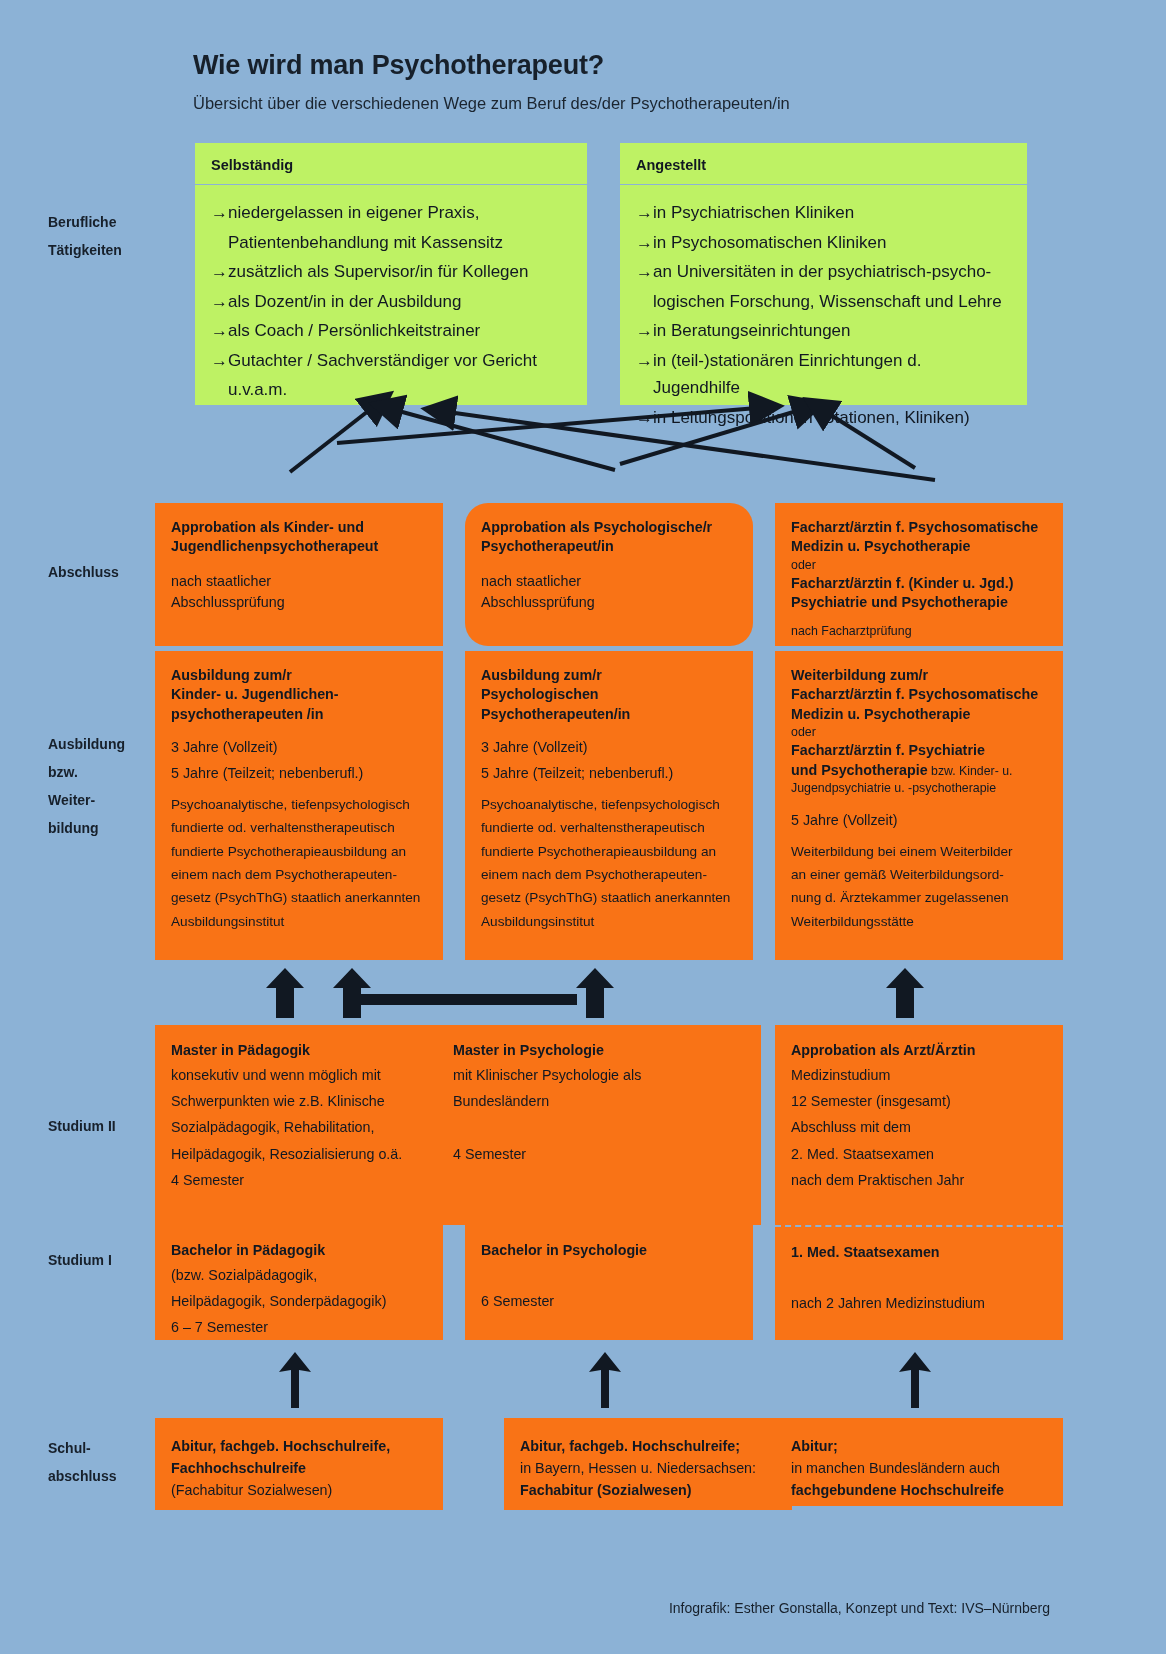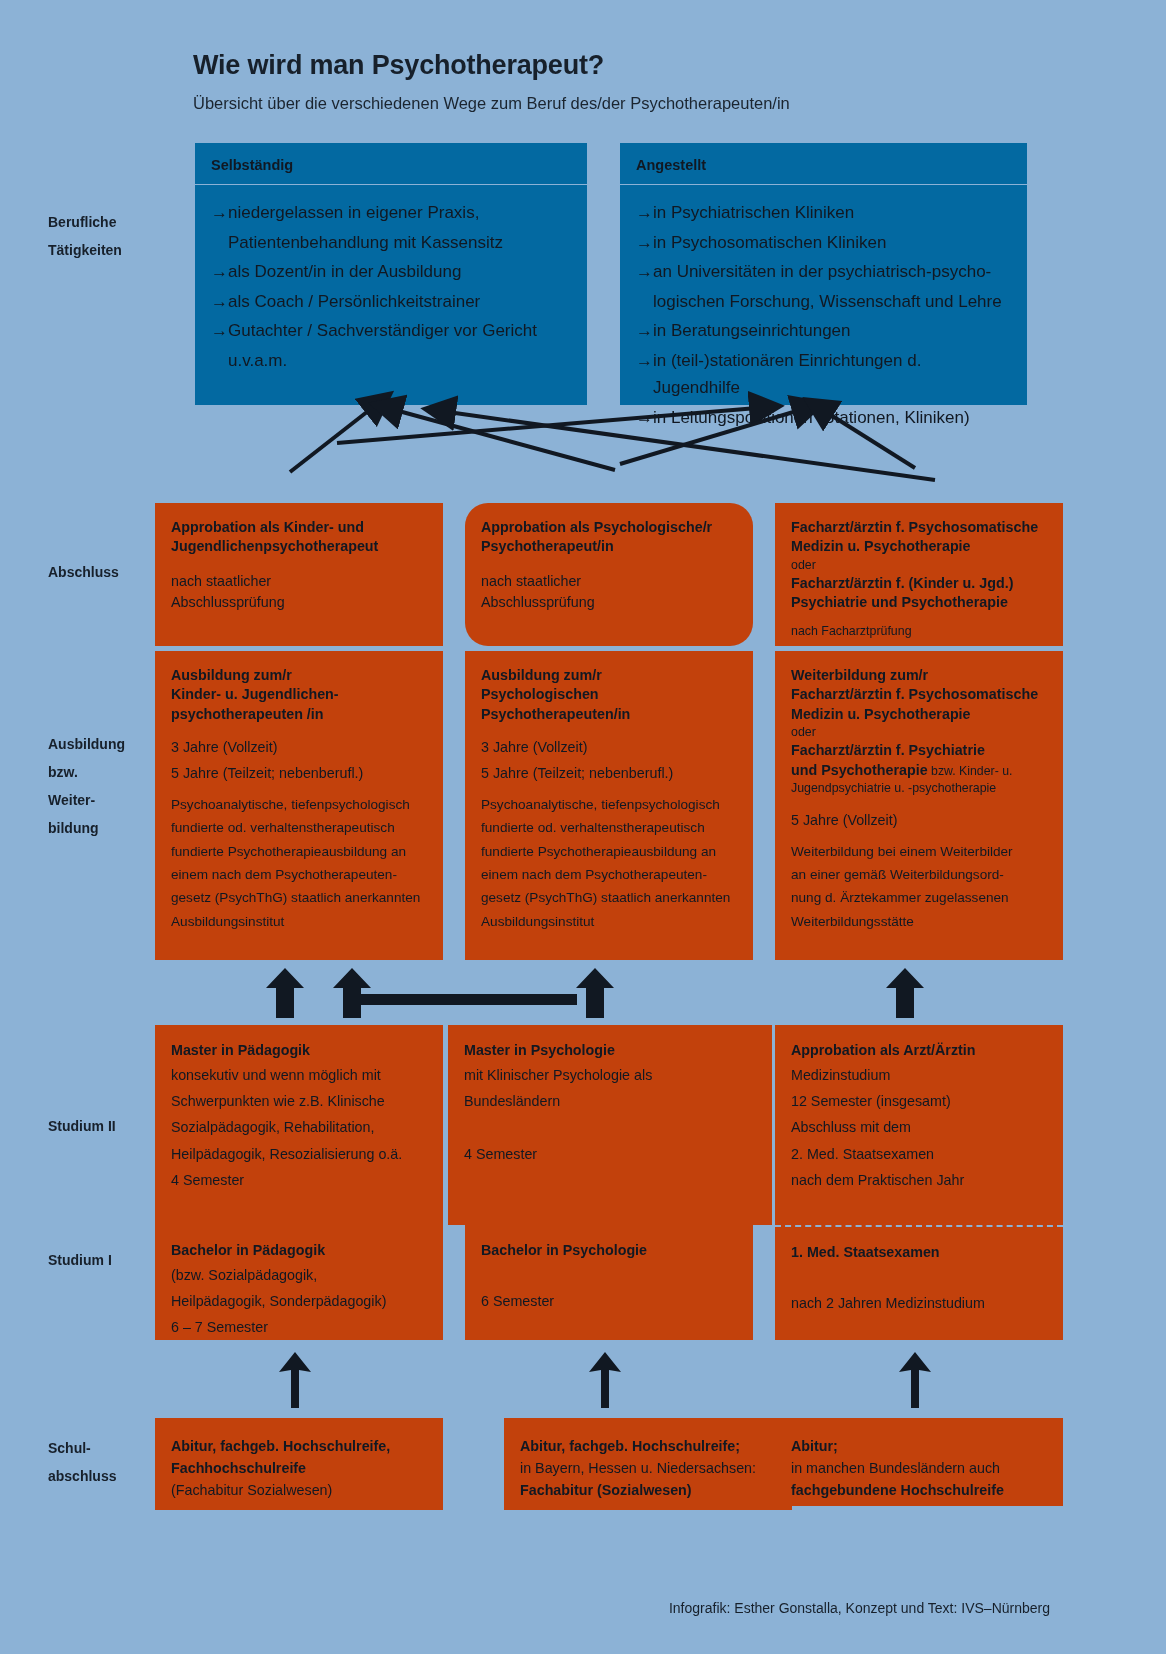--- a/index.html
+++ b/index.html
@@ -20,21 +20,21 @@
     font-size:27px;font-weight:bold;letter-spacing:-0.2px;
     color:#17202b;
   }
   #subtitle{
     left:193px;top:94px;
     font-size:16.5px;color:#1b2530;
   }
 
   
   .card{
-    background:#0369a1;
+    background:#bef264;
     box-sizing:border-box;
   }
   .card-head{
     font-weight:bold;font-size:14.5px;
     padding:14px 16px 11px 16px;
     border-bottom:1px solid #8cb2d6;
   }
   .card-body{padding:14px 16px 10px 16px;}
 
   
@@ -49,21 +49,21 @@
 
   
   .rowlabel{
     font-size:14px;font-weight:bold;color:#17202b;
     line-height:2.0;
     width:130px;left:48px;
   }
 
   
   .colcard{
-    background:#c2410c;box-sizing:border-box;
+    background:#f97316;box-sizing:border-box;
     padding:15px 16px 12px 16px;
   }
   .b{font-weight:bold;}
   .t-bold{font-weight:bold;font-size:14.3px;line-height:1.35;}
   .t-reg{font-size:14.3px;line-height:1.52;}
   .t-sm{font-size:12.4px;line-height:1.4;}
   .t-body{font-size:13.6px;line-height:1.72;}
   .gap6{height:6px;}
   .gap10{height:10px;}
   .gap14{height:14px;}
@@ -106,20 +106,21 @@
     <div>Schul-</div>
     <div>abschluss</div>
   </div>
 
   <div class="abs card" style="left:195px;top:143px;width:392px;height:262px;">
     <div class="card-head">Selbständig</div>
     <div class="card-body">
       <ul class="alist">
         <li><span class="ar">→</span><span>niedergelassen in eigener Praxis,</span></li>
         <li class="cont">Patientenbehandlung mit Kassensitz</li>
+        <li><span class="ar">→</span><span>zusätzlich als Supervisor/in für Kollegen</span></li>
         <li><span class="ar">→</span><span>als Dozent/in in der Ausbildung</span></li>
         <li><span class="ar">→</span><span>als Coach / Persönlichkeitstrainer</span></li>
         <li><span class="ar">→</span><span>Gutachter / Sachverständiger vor Gericht</span></li>
         <li class="cont">u.v.a.m.</li>
       </ul>
     </div>
   </div>
 
   <div class="abs card" style="left:620px;top:143px;width:407px;height:262px;">
     <div class="card-head">Angestellt</div>
@@ -215,21 +216,21 @@
 
   <div class="abs colcard" style="left:155px;top:1025px;width:288px;height:200px;">
     <div class="t-reg b">Master in Pädagogik</div>
     <div class="t-reg" style="line-height:1.84;">konsekutiv und wenn möglich mit</div>
     <div class="t-reg" style="line-height:1.84;">Schwerpunkten wie z.B. Klinische</div>
     <div class="t-reg" style="line-height:1.84;">Sozialpädagogik, Rehabilitation,</div>
     <div class="t-reg" style="line-height:1.84;">Heilpädagogik, Resozialisierung o.ä.</div>
     <div class="t-reg" style="line-height:1.84;">4 Semester</div>
   </div>
 
-  <div class="abs colcard" style="left:448px;top:1025px;width:324px;height:200px;">
+  <div class="abs colcard" style="left:437px;top:1025px;width:324px;height:200px;">
     <div class="t-reg b">Master in Psychologie</div>
     <div class="t-reg" style="line-height:1.84;">mit Klinischer Psychologie als</div>
     <div class="t-reg" style="line-height:1.84;">Bundesländern</div>
     <div class="t-reg" style="line-height:1.84;min-height:26px;">&nbsp;</div>
     <div class="t-reg" style="line-height:1.84;">4 Semester</div>
   </div>
 
   <div class="abs colcard" style="left:775px;top:1025px;width:288px;height:200px;">
     <div class="t-reg b">Approbation als Arzt/Ärztin</div>
     <div class="t-reg" style="line-height:1.84;">Medizinstudium</div>

